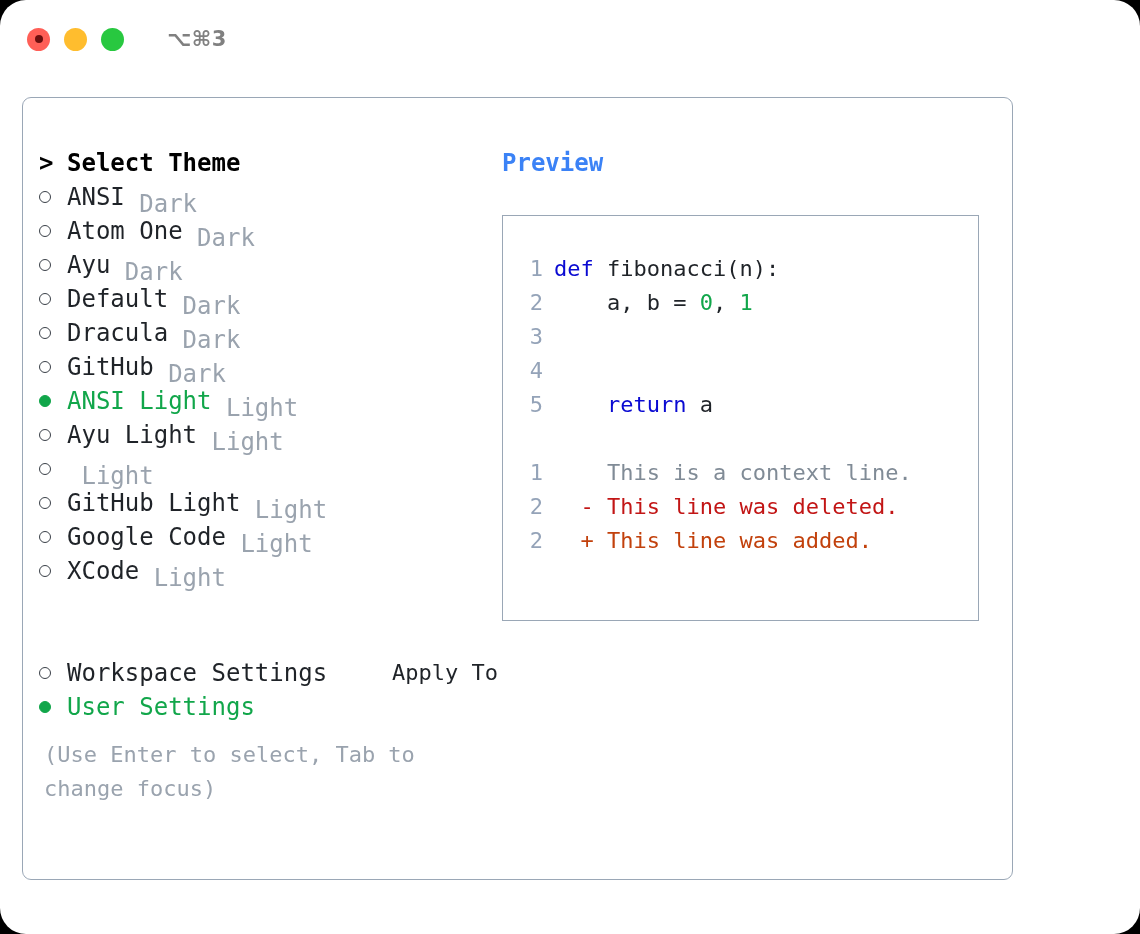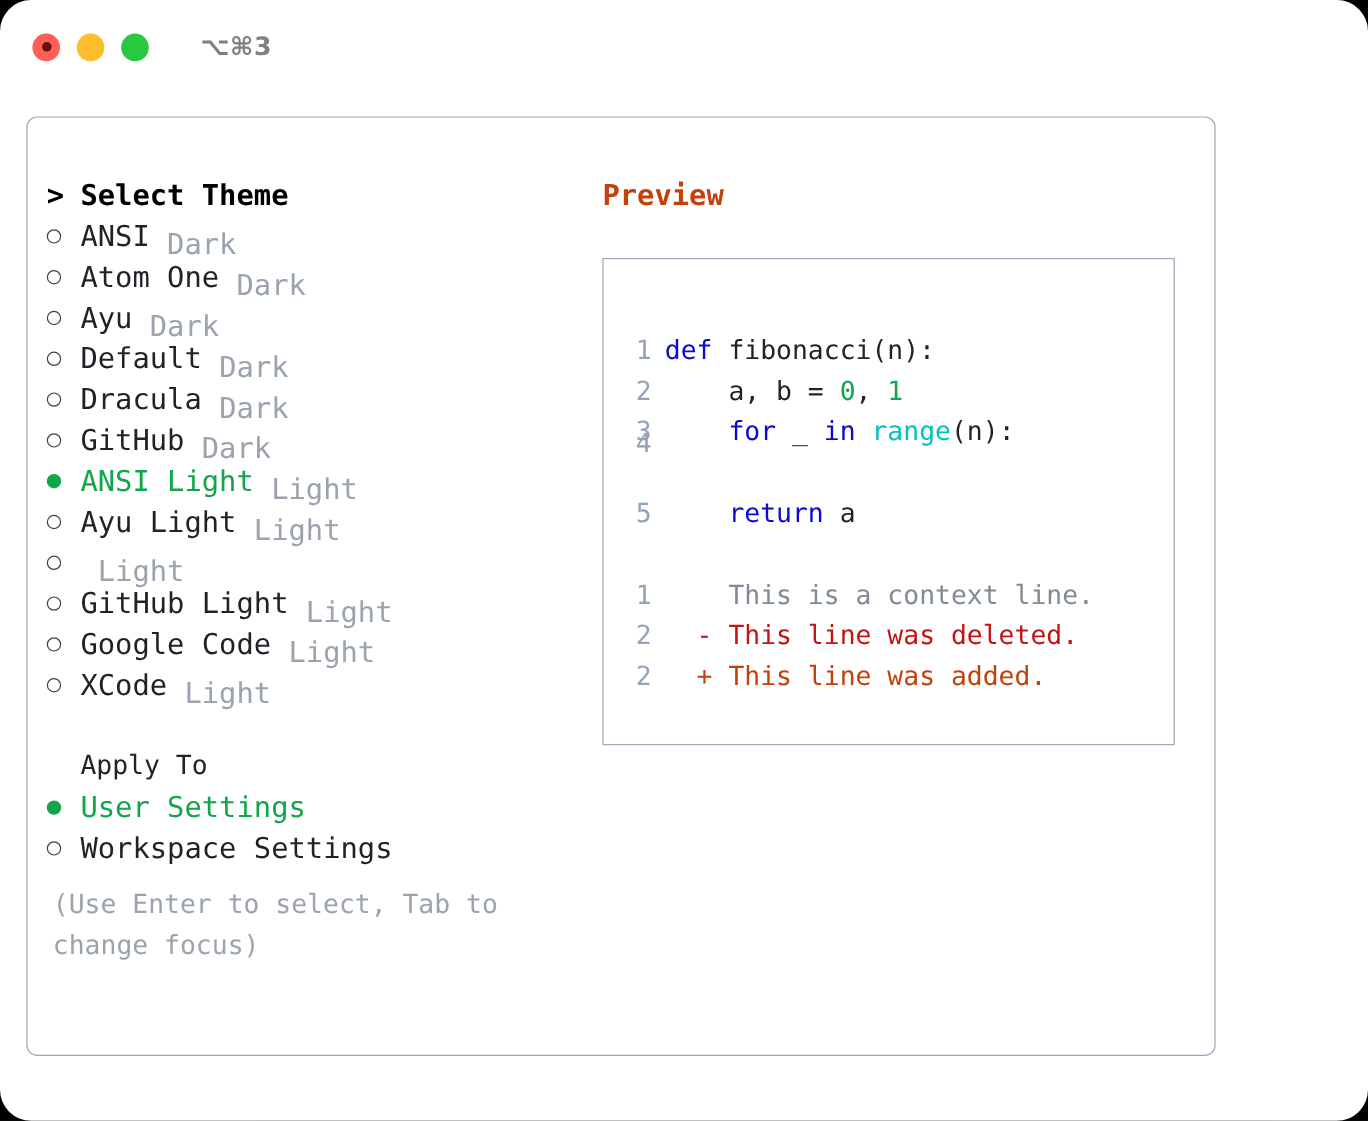--- a/index.html
+++ b/index.html
@@ -153,37 +153,38 @@
   .group-gap { height: 34px; }
 
   .apply-header {
     font-size: 22px;
     color: #1f2328;
     line-height: 34px;
     height: 34px;
     display: flex;
     align-items: flex-end;
     white-space: pre;
+    flex-direction: column;
   }
 
   #hint-text {
     margin-top: 14px;
     padding-left: 5px;
     font-size: 22px;
     line-height: 34px;
     color: #9aa3ae;
     width: 410px;
     white-space: pre-wrap;
   }
 
   
   #preview-title {
     font-size: 24px;
     font-weight: bold;
-    color: #c2410c;
+    color: #3b82f6;
     line-height: 34px;
     margin-left: 2px;
     white-space: pre;
   }
   #code-panel {
     margin-top: 35px;
     margin-left: 2px;
     width: 477px;
     height: 406px;
     border: 1.6px solid #9aa7b6;
@@ -199,21 +200,21 @@
     height: 34px;
     white-space: pre;
   }
   .lineno {
     flex: 0 0 26px;
     width: 26px;
     text-align: right;
     color: #94a3b8;
     margin-right: 11px;
   }
-  .code-text { white-space: pre; margin-top: 24px; }
+  .code-text { white-space: pre; }
   .tok-kw   { color: #0a0ad2; }
   .tok-fn   { color: #00c2c2; }
   .tok-num  { color: #11a64a; }
   .tok-txt  { color: #1f2328; }
   .diff-gap { height: 34px; }
   .diff-context { color: #808b96; }
   .diff-del     { color: #c21515; }
   .diff-add     { color: #c2410c; }
 </style>
 </head>
@@ -256,35 +257,35 @@
           </div>
 
         <div class="group-gap"></div>
 
         <div class="apply-header">
           <span class="marker blank">&gt;</span>
           <span>Apply To</span>
         </div>
 
         <div id="apply-list">
+            <div class="opt-row"><span class="radio"><span class="radio-glyph"></span></span><span class="opt-label">Workspace Settings</span></div>
             <div class="opt-row selected"><span class="radio"><span class="radio-glyph"></span></span><span class="opt-label">User Settings</span></div>
-            <div class="opt-row"><span class="radio"><span class="radio-glyph"></span></span><span class="opt-label">Workspace Settings</span></div>
           </div>
 
         <div id="hint-text">(Use Enter to select, Tab to change focus)</div>
       </div>
 
       <div class="col-right">
         <div id="preview-title">Preview</div>
 
         <div id="code-panel">
           <div id="code-lines">
               <div class="code-line"><span class="lineno">1</span><span class="code-text"><span class="tok-kw">def </span><span class="tok-txt">fibonacci(n):</span></span></div>
               <div class="code-line"><span class="lineno">2</span><span class="code-text"><span>    </span><span class="tok-txt">a, b = </span><span class="tok-num">0</span><span class="tok-txt">, </span><span class="tok-num">1</span></span></div>
-              <div class="code-line"><span class="lineno">3</span><span class="code-text"><span>    </span><span class="tok-kw">for </span><span class="tok-txt">_ </span><span class="tok-kw">in </span><span class="tok-fn">range</span><span class="tok-txt">(n):</span></span></div>
+              <div class="code-line"><span class="lineno">3</span></div>
               <div class="code-line"><span class="lineno">4</span></div>
               <div class="code-line"><span class="lineno">5</span><span class="code-text"><span>    </span><span class="tok-kw">return </span><span class="tok-txt">a</span></span></div>
             </div>
           <div class="diff-gap"></div>
           <div id="diff-lines">
               <div class="code-line"><span class="lineno">1</span><span class="code-text diff-context">  <span> </span> <span>This is a context line.</span></span></div>
               <div class="code-line"><span class="lineno">2</span><span class="code-text diff-del">  <span>-</span> <span>This line was deleted.</span></span></div>
               <div class="code-line"><span class="lineno">2</span><span class="code-text diff-add">  <span>+</span> <span>This line was added.</span></span></div>
             </div>
         </div>

